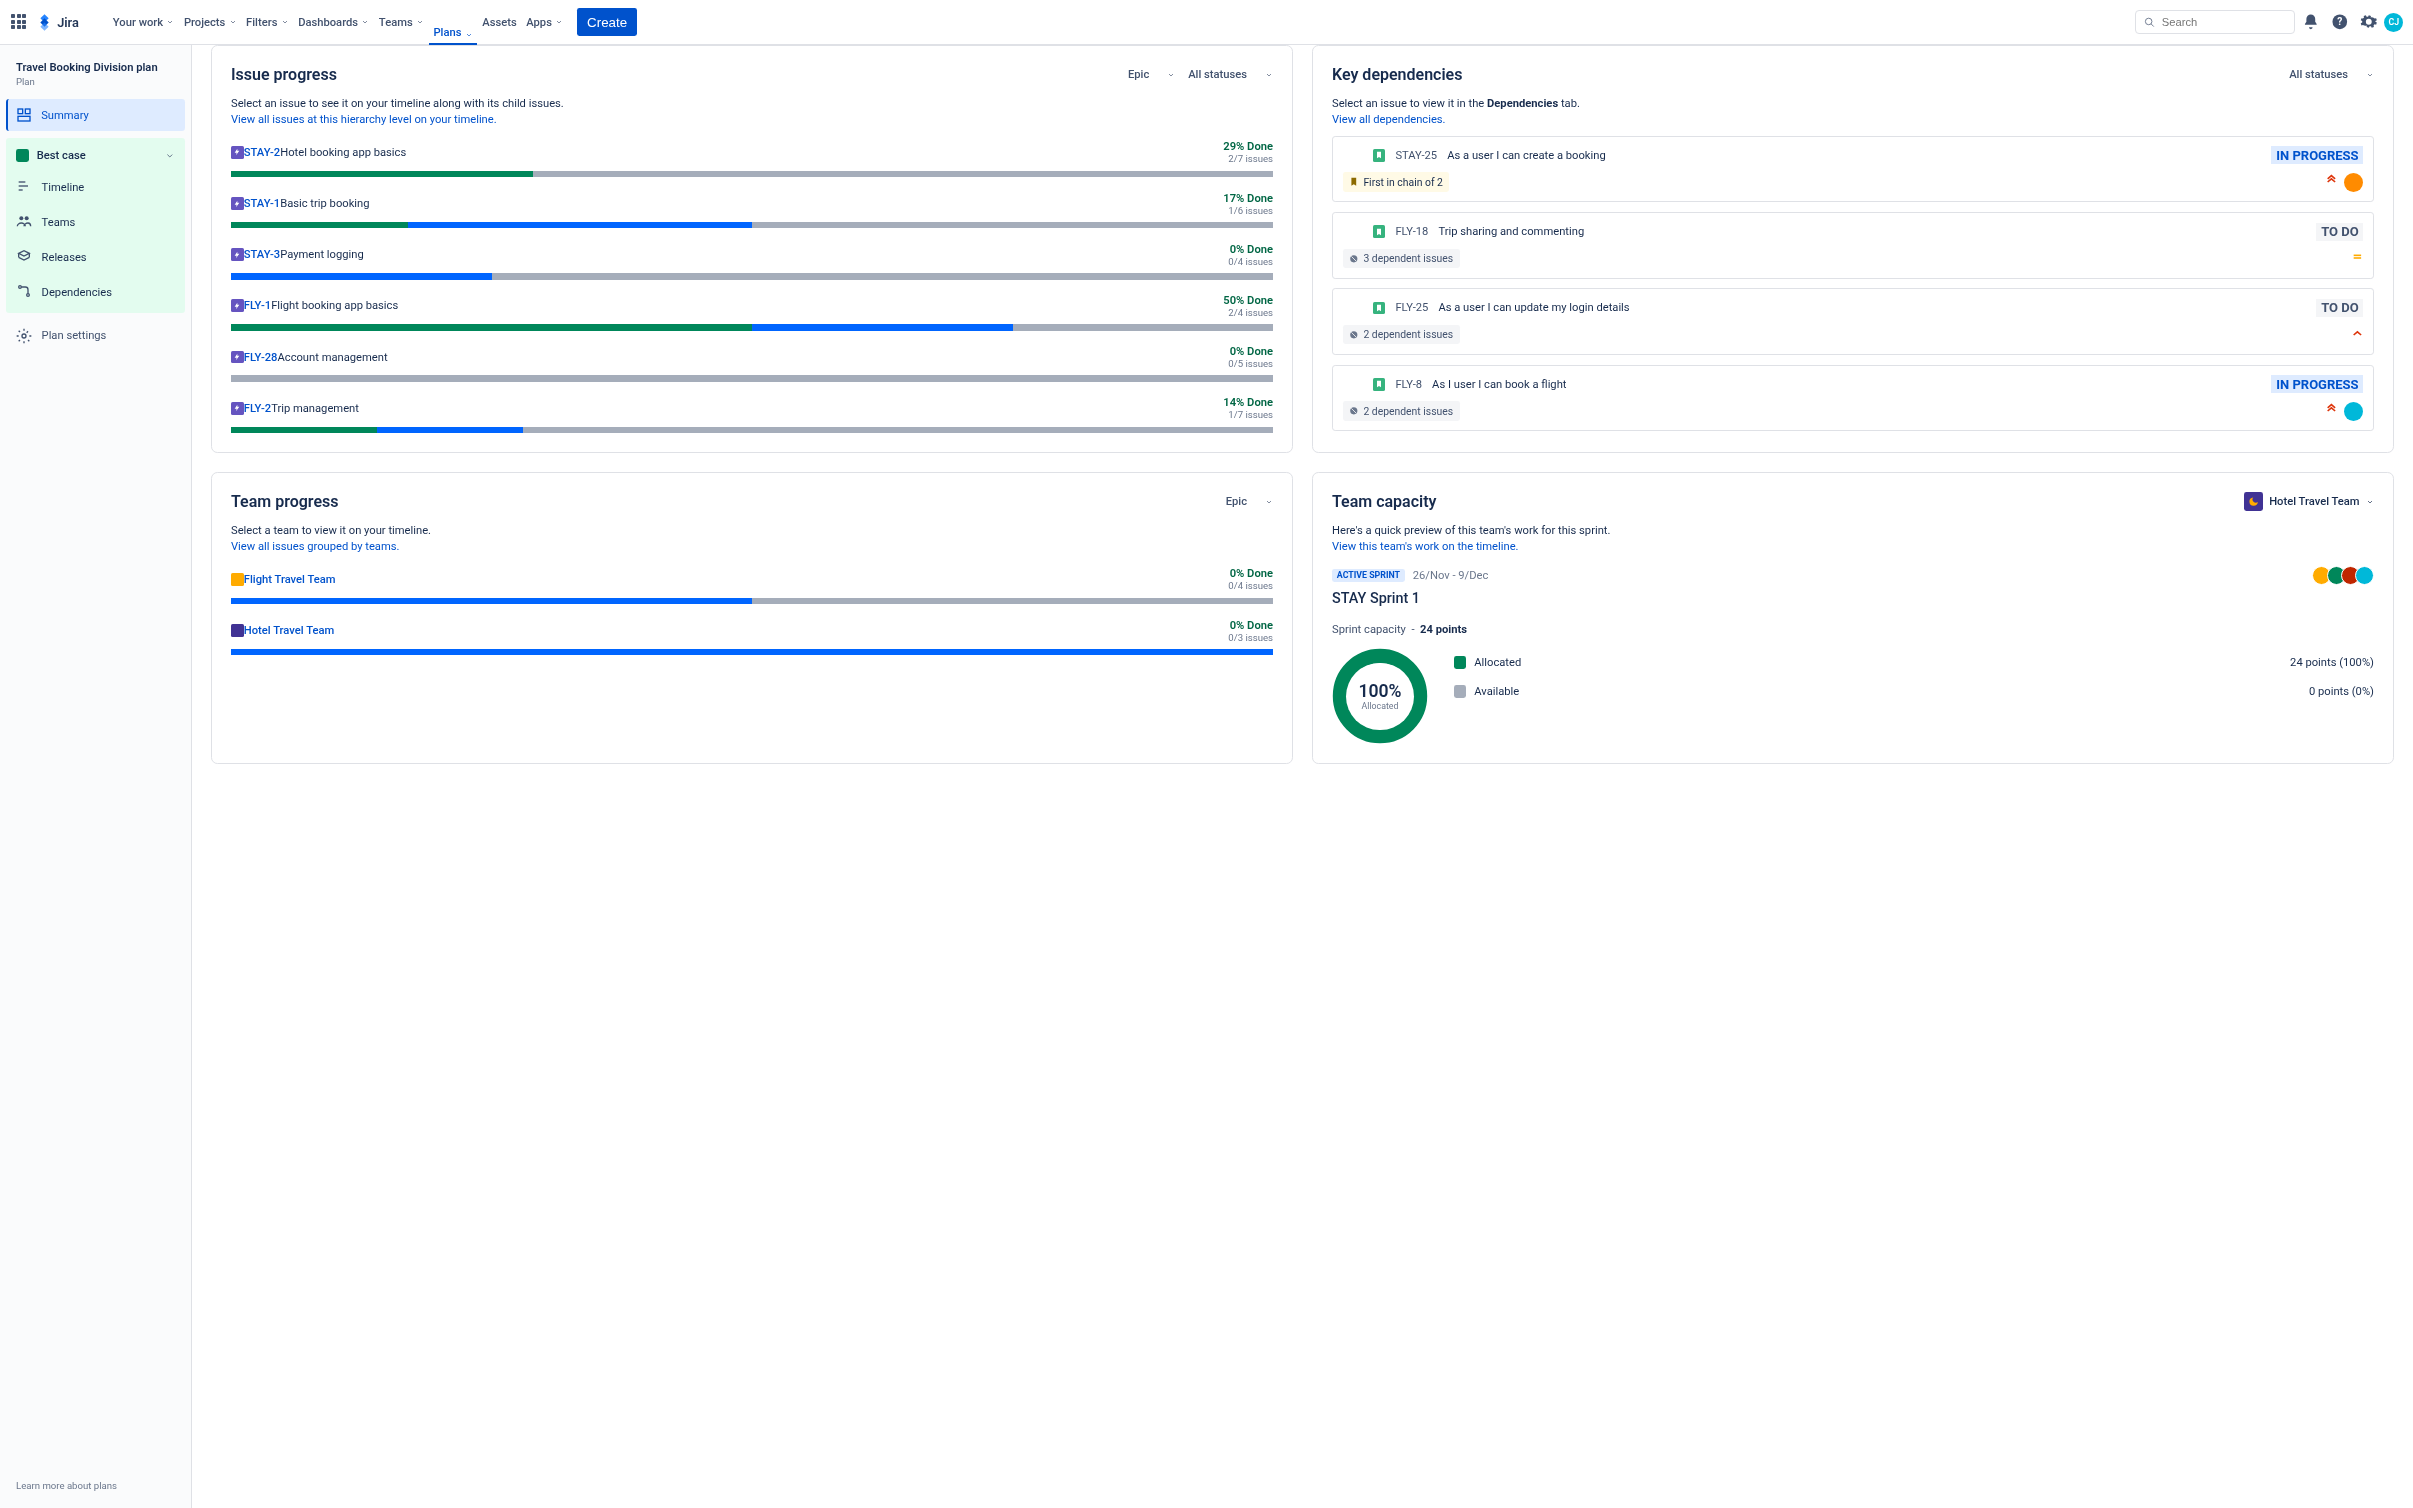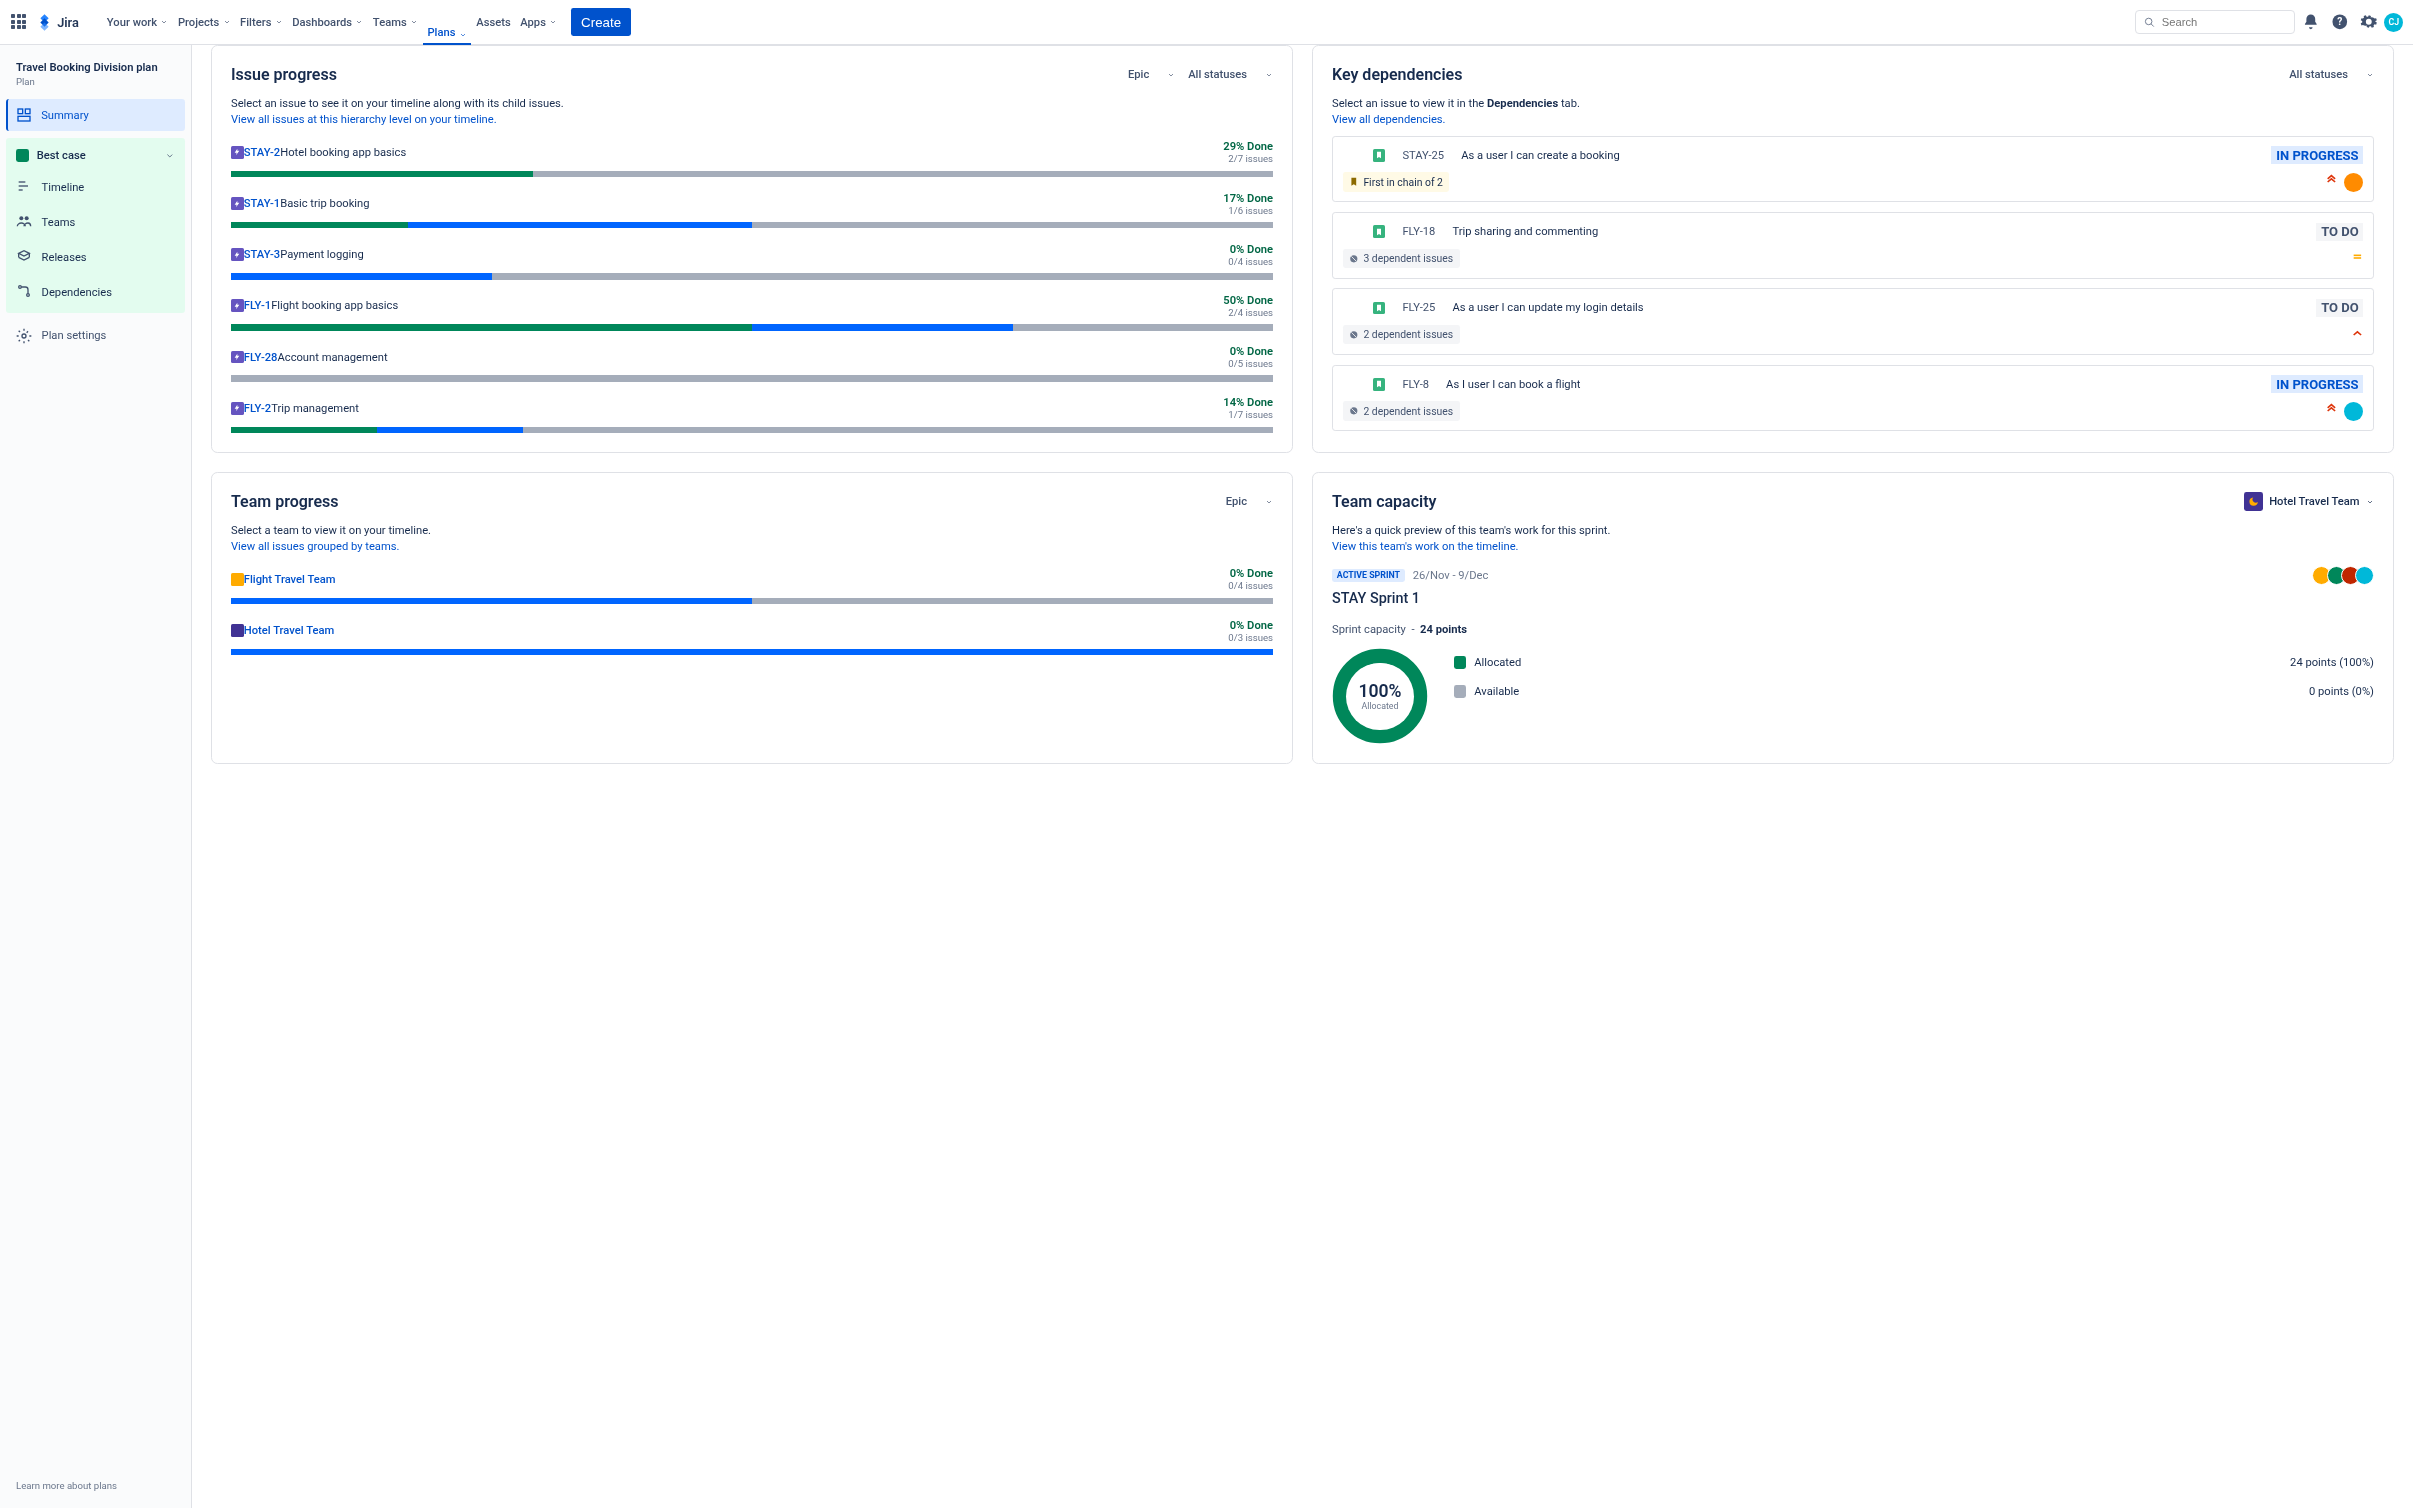--- a/index.html
+++ b/index.html
@@ -2,21 +2,21 @@
 <html style="font-size:12.8px"><head>
 <meta charset="utf-8">
 <style>
 * { box-sizing: border-box; margin: 0; padding: 0; }
 body { font-family: -apple-system, BlinkMacSystemFont, "Segoe UI", Roboto, sans-serif; color: #172B4D; background: #fff; font-size: 11.2px; }
 
 
 .topnav { height: 45px; display: flex; align-items: center; padding: 0 9.6px; border-bottom: 0.8px solid #DFE1E6; gap: 3.2px; }
 .app-switcher { width: 19px; height: 19px; display: grid; grid-template-columns: repeat(3,4px); grid-template-rows: repeat(3,4px); gap: 1.6px; padding: 1.6px; cursor: pointer; margin-right: 3.2px; }
 .app-switcher span { background: #42526E; border-radius: 0.8px; }
-.jira-logo { display: flex; align-items: center; gap: 3.2px; margin-right: 20px; }
+.jira-logo { display: flex; align-items: center; gap: 3.2px; margin-right: 26px; }
 .jira-mark { width: 19px; height: 19px; }
 .jira-text { color: #253858; font-weight: 600; font-size: 12.8px; }
 .nav-item { padding: 3.2px 4.8px; height: 45px; display: flex; align-items: center; gap: 3.2px; color: #42526E; cursor: pointer; font-weight: 500; border-bottom: 2.4px solid transparent; border-top: 2.4px solid transparent; }
 .nav-item.active { color: #0052CC; border-bottom-color: #0052CC; align-items: flex-end; }
 .chev { width: 8px; height: 8px; }
 .create-btn { background: #0052CC; color: #fff; border: none; border-radius: 2.4px; padding: 6.4px 9.6px; font-weight: 500; cursor: pointer; margin-left: 6.4px; }
 .topnav-spacer { flex: 1; }
 .search { display: flex; align-items: center; border: 0.8px solid #DFE1E6; border-radius: 4px; padding: 4.8px 8px; width: 160px; gap: 6.4px; color: #6B778C; }
 .search input { border: none; outline: none; width: 100%; font-size: 11.2px; }
 .icon-btn { width: 25.5px; height: 25.5px; display: flex; align-items: center; justify-content: center; cursor: pointer; color: #42526E; border-radius: 50%; }
@@ -58,21 +58,21 @@
 .issue-sub { color: #6B778C; font-size: 9.6px; }
 .progress-bar { height: 6.4px; background: #6B778C; border-radius: 0; margin-top: 6.4px; display: flex; overflow: hidden; }
 .pb-green { background: #00875A; }
 .pb-blue { background: #0065FF; }
 .pb-grey { background: #A5ADBA; flex: 1; }
 
 .team-icon { width: 12.8px; height: 12.8px; border-radius: 1.6px; flex-shrink: 0; }
 
 
 .dep-card { border: 0.8px solid #DFE1E6; border-radius: 3.2px; padding: 9.6px; margin-top: 9.6px; }
-.dep-top { display: flex; align-items: center; gap: 17px; padding-left: 30px; }
+.dep-top { display: flex; align-items: center; gap: 10px; padding-left: 30px; }
 .dep-key { color: #42526E; }
 .dep-title { color: #172B4D; }
 .lozenge { margin-left: auto; font-size: 13px; font-weight: 700; padding: 1.6px 4.8px; border-radius: 0; }
 .lz-inprogress { background: #DEEBFF; color: #0052CC; }
 .lz-todo { background: #F4F5F7; color: #42526E; }
 .dep-bottom { display: flex; align-items: center; gap: 6.4px; margin-top: 8px; }
 .chain-badge { background: #FFFAE6; color: #172B4D; padding: 3.2px 6.4px; border-radius: 2.4px; font-size: 10.4px; display: flex; align-items: center; gap: 4.8px; }
 .dep-count-badge { background: #F4F5F7; color: #42526E; padding: 3.2px 6.4px; border-radius: 2.4px; font-size: 10.4px; display: flex; align-items: center; gap: 4.8px; }
 .priority-icon { margin-left: auto; }
 .avatar-sm { width: 19px; height: 19px; border-radius: 50%; }

